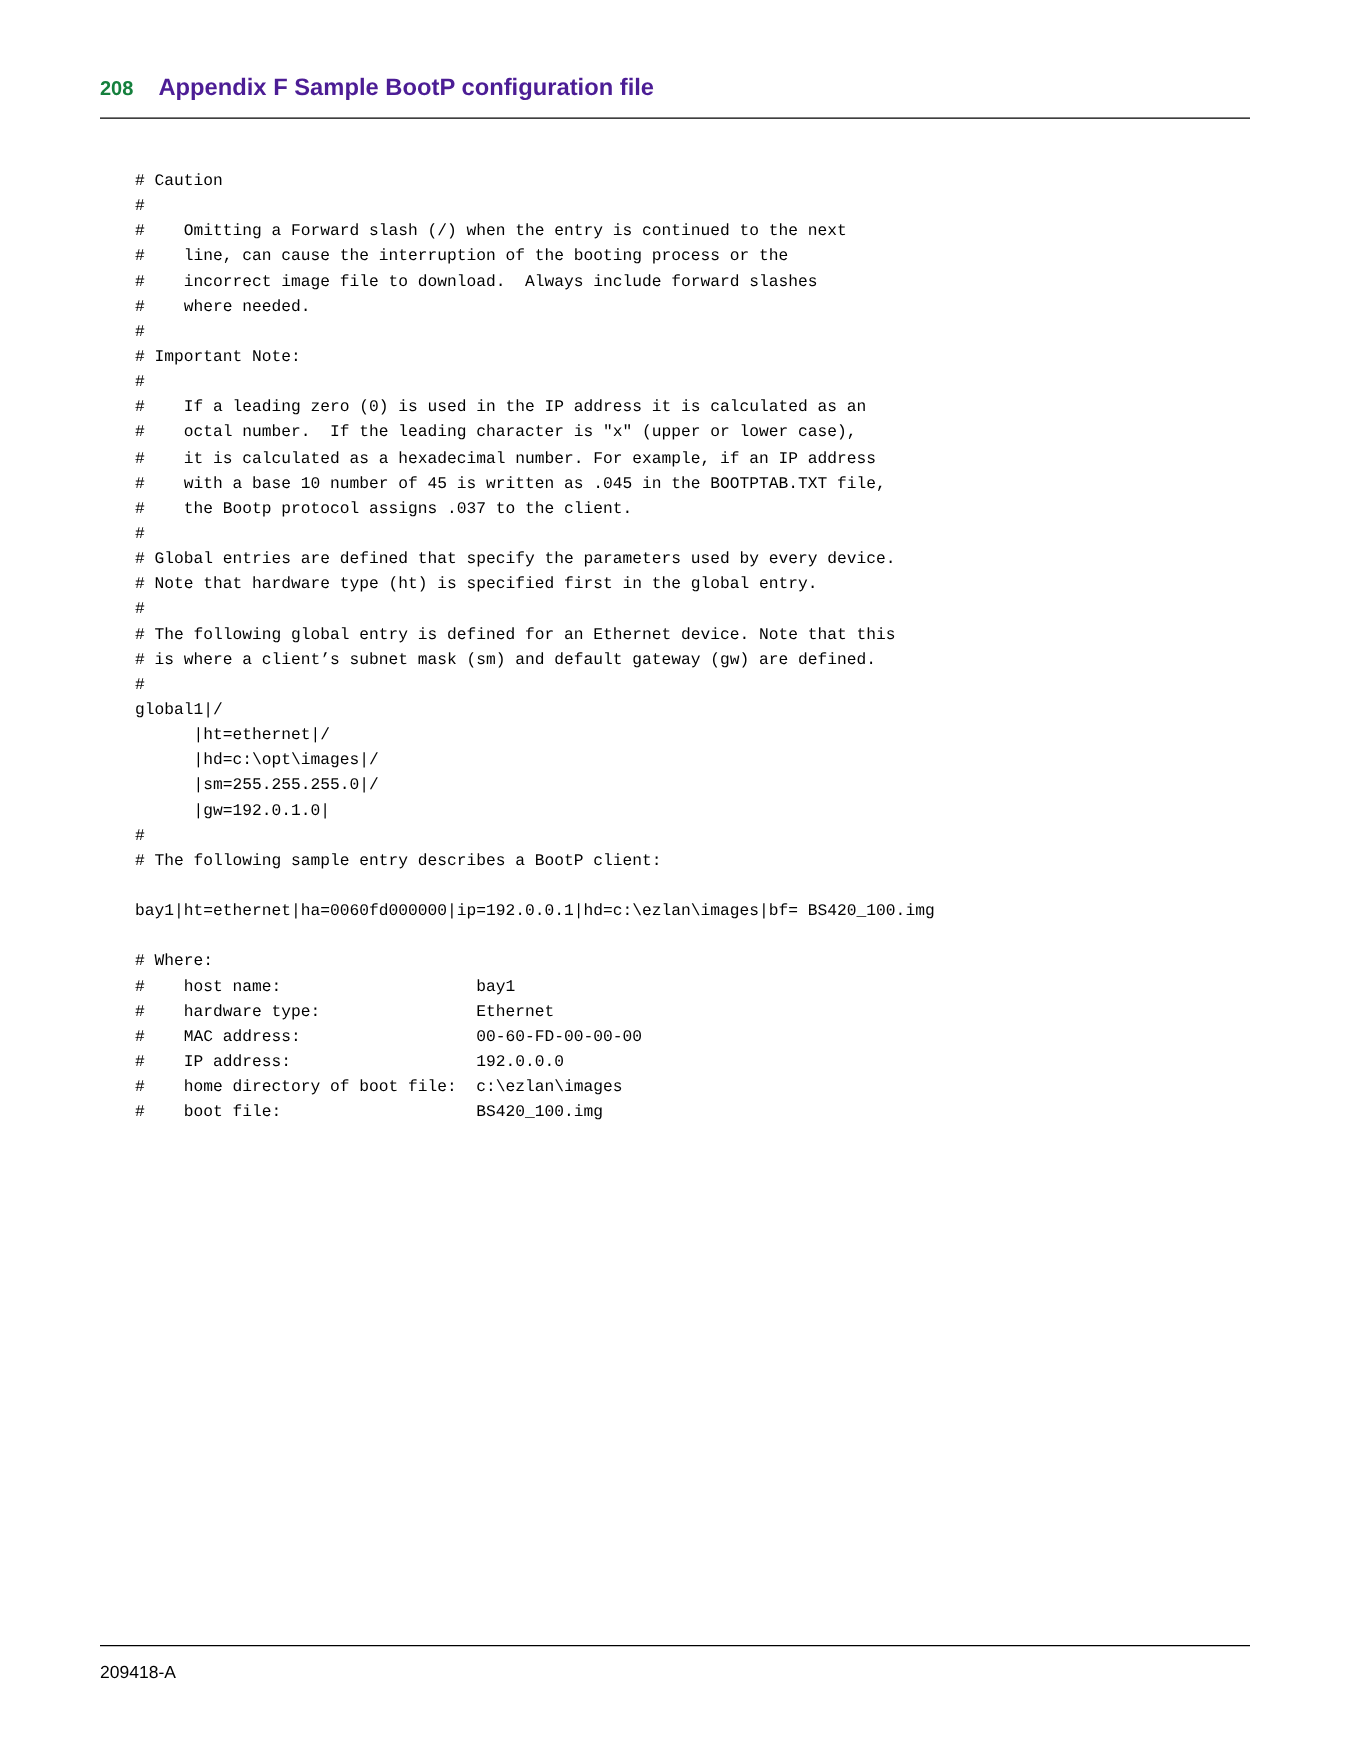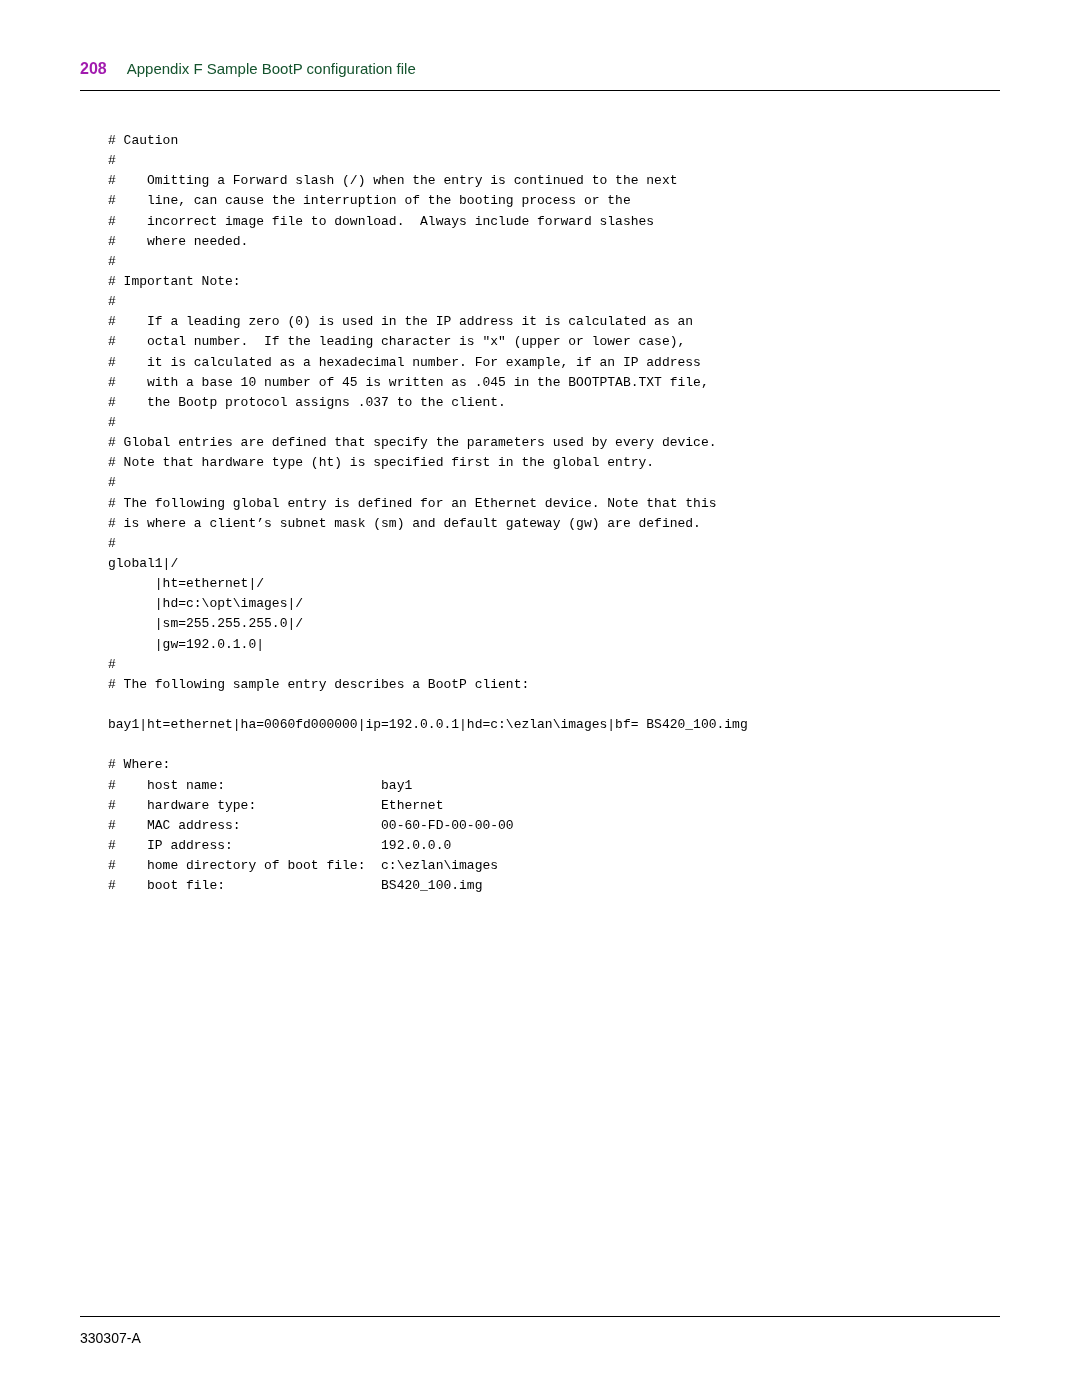--- a/index.html
+++ b/index.html
@@ -29,26 +29,27 @@
       align-items: baseline;
       gap: 20px;
       padding-bottom: 12px;
       border-bottom: 1.5px solid #000000;
       margin-bottom: 40px;
     }
 
     .header-page-number {
       font-weight: bold;
       font-size: 16px;
-      color: #a21caf;
+      color: #15803d;
     }
 
     .header-title {
-      font-size: 15px;
-      color: #14532d;
+      font-size: 19px;
+      color: #4c1d95;
+      font-weight: bold;
     }
 
     .content {
       font-family: 'Courier New', Courier, monospace;
       font-size: 13px;
       line-height: 1.55;
       color: #000000;
       white-space: pre;
       margin-left: 28px;
     }
@@ -111,16 +112,16 @@
 
 # Where:
 #    host name:                    bay1
 #    hardware type:                Ethernet
 #    MAC address:                  00-60-FD-00-00-00
 #    IP address:                   192.0.0.0
 #    home directory of boot file:  c:\ezlan\images
 #    boot file:                    BS420_100.img</div>
 
   <div class="footer">
-    <span class="footer-text">330307-A</span>
+    <span class="footer-text">209418-A</span>
   </div>
 
 </div>
 
 </body></html>

